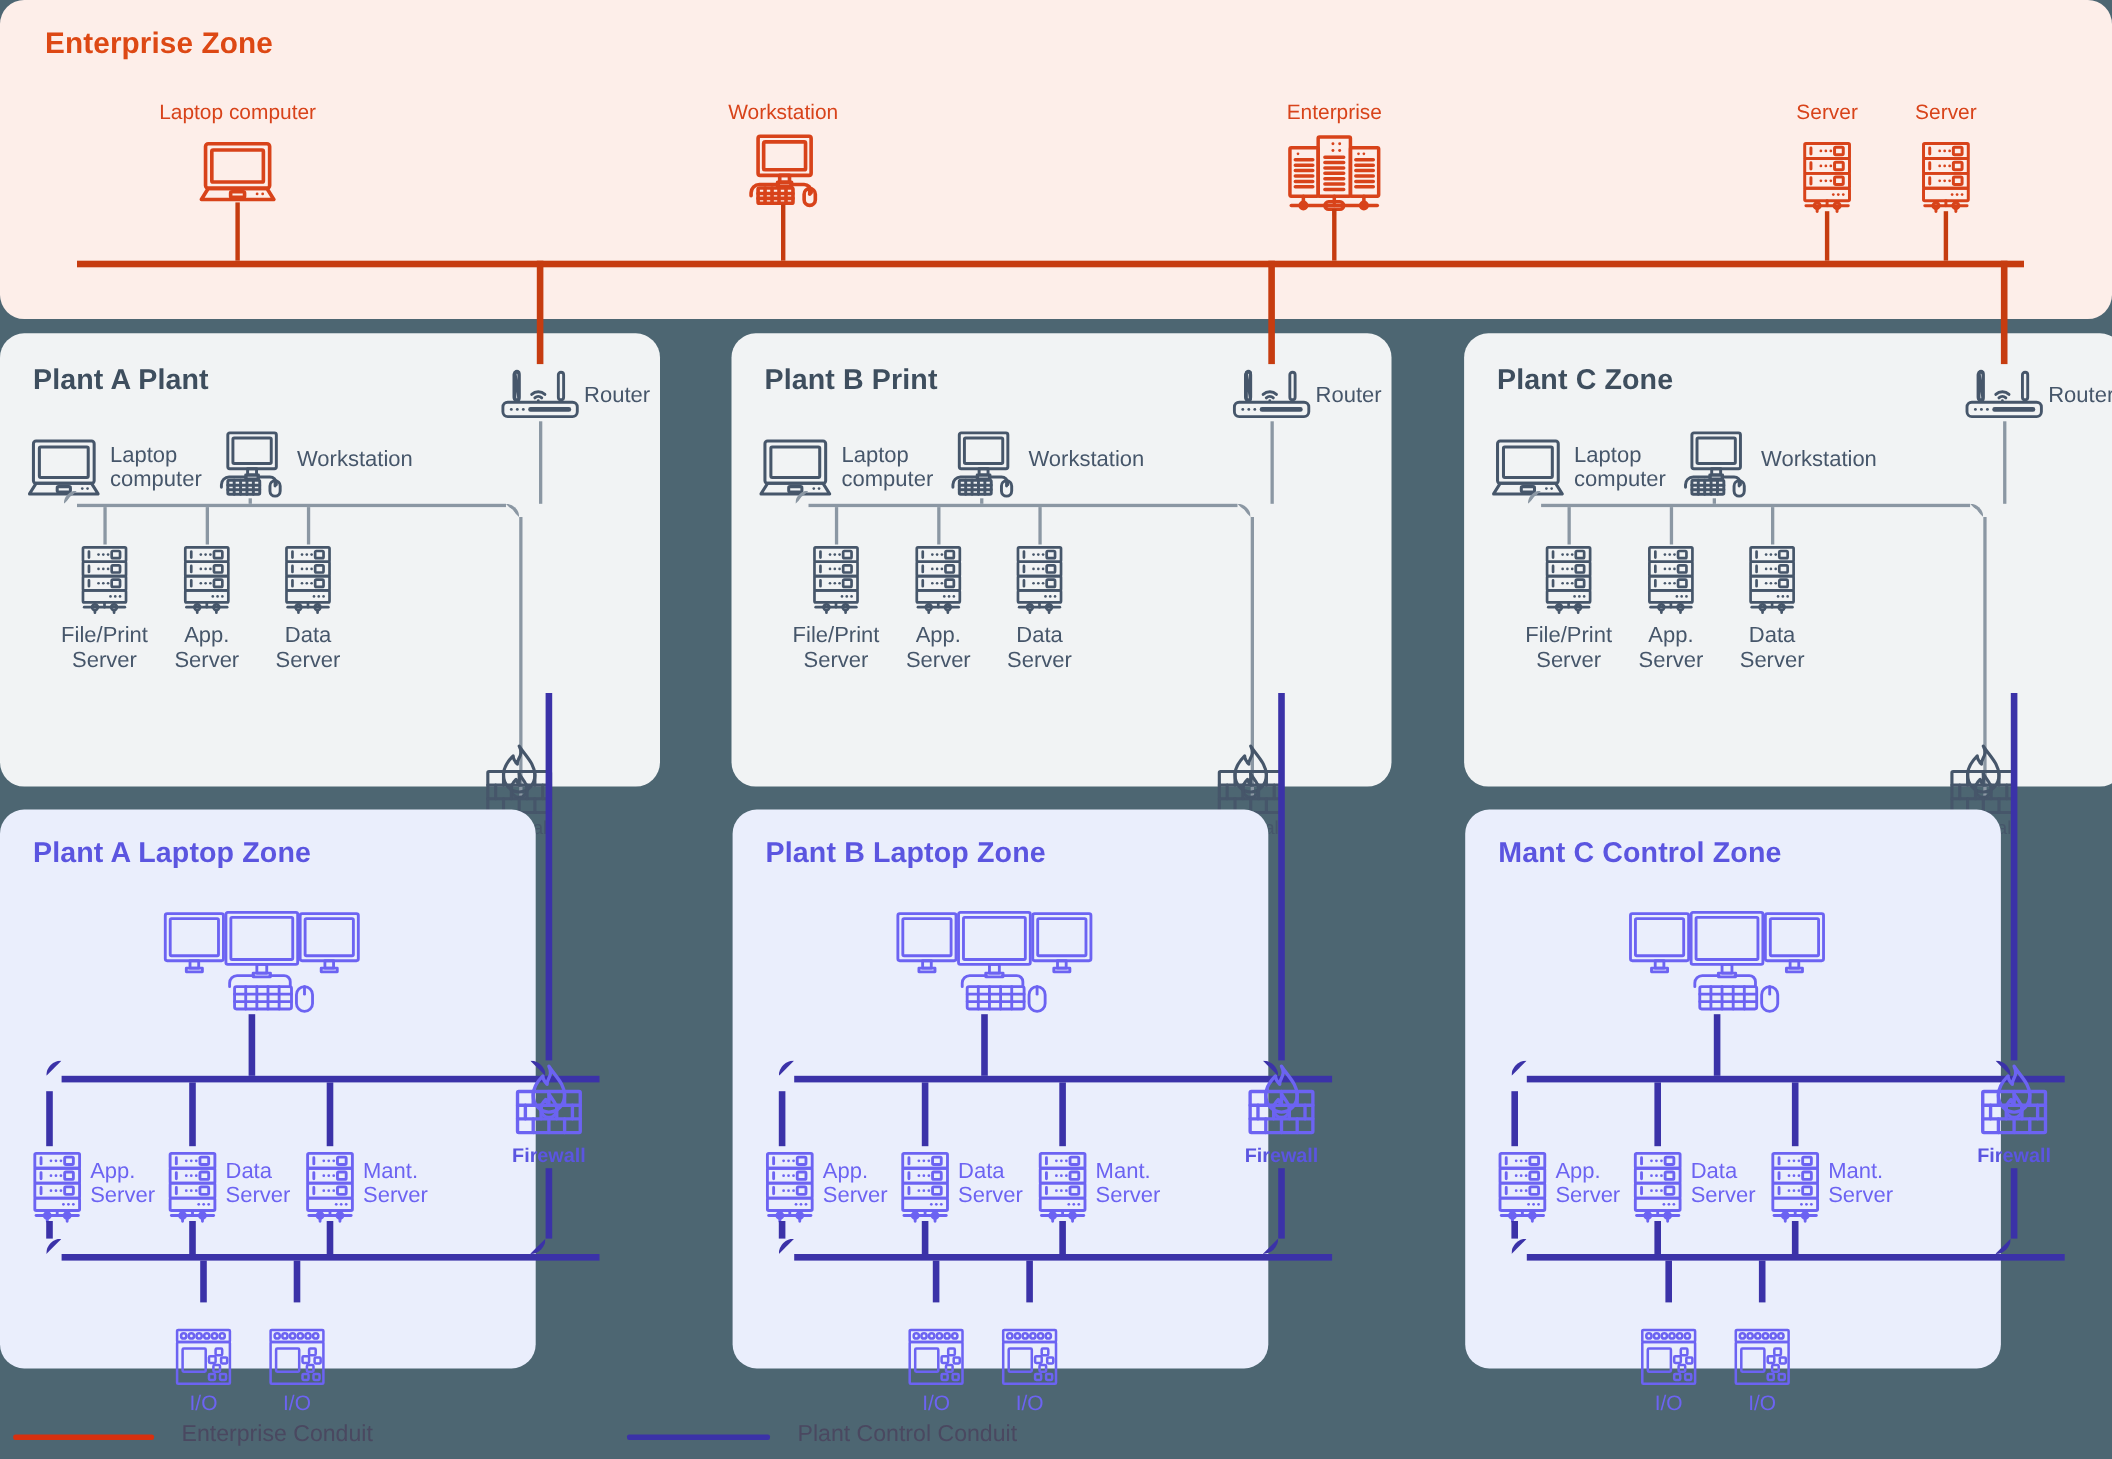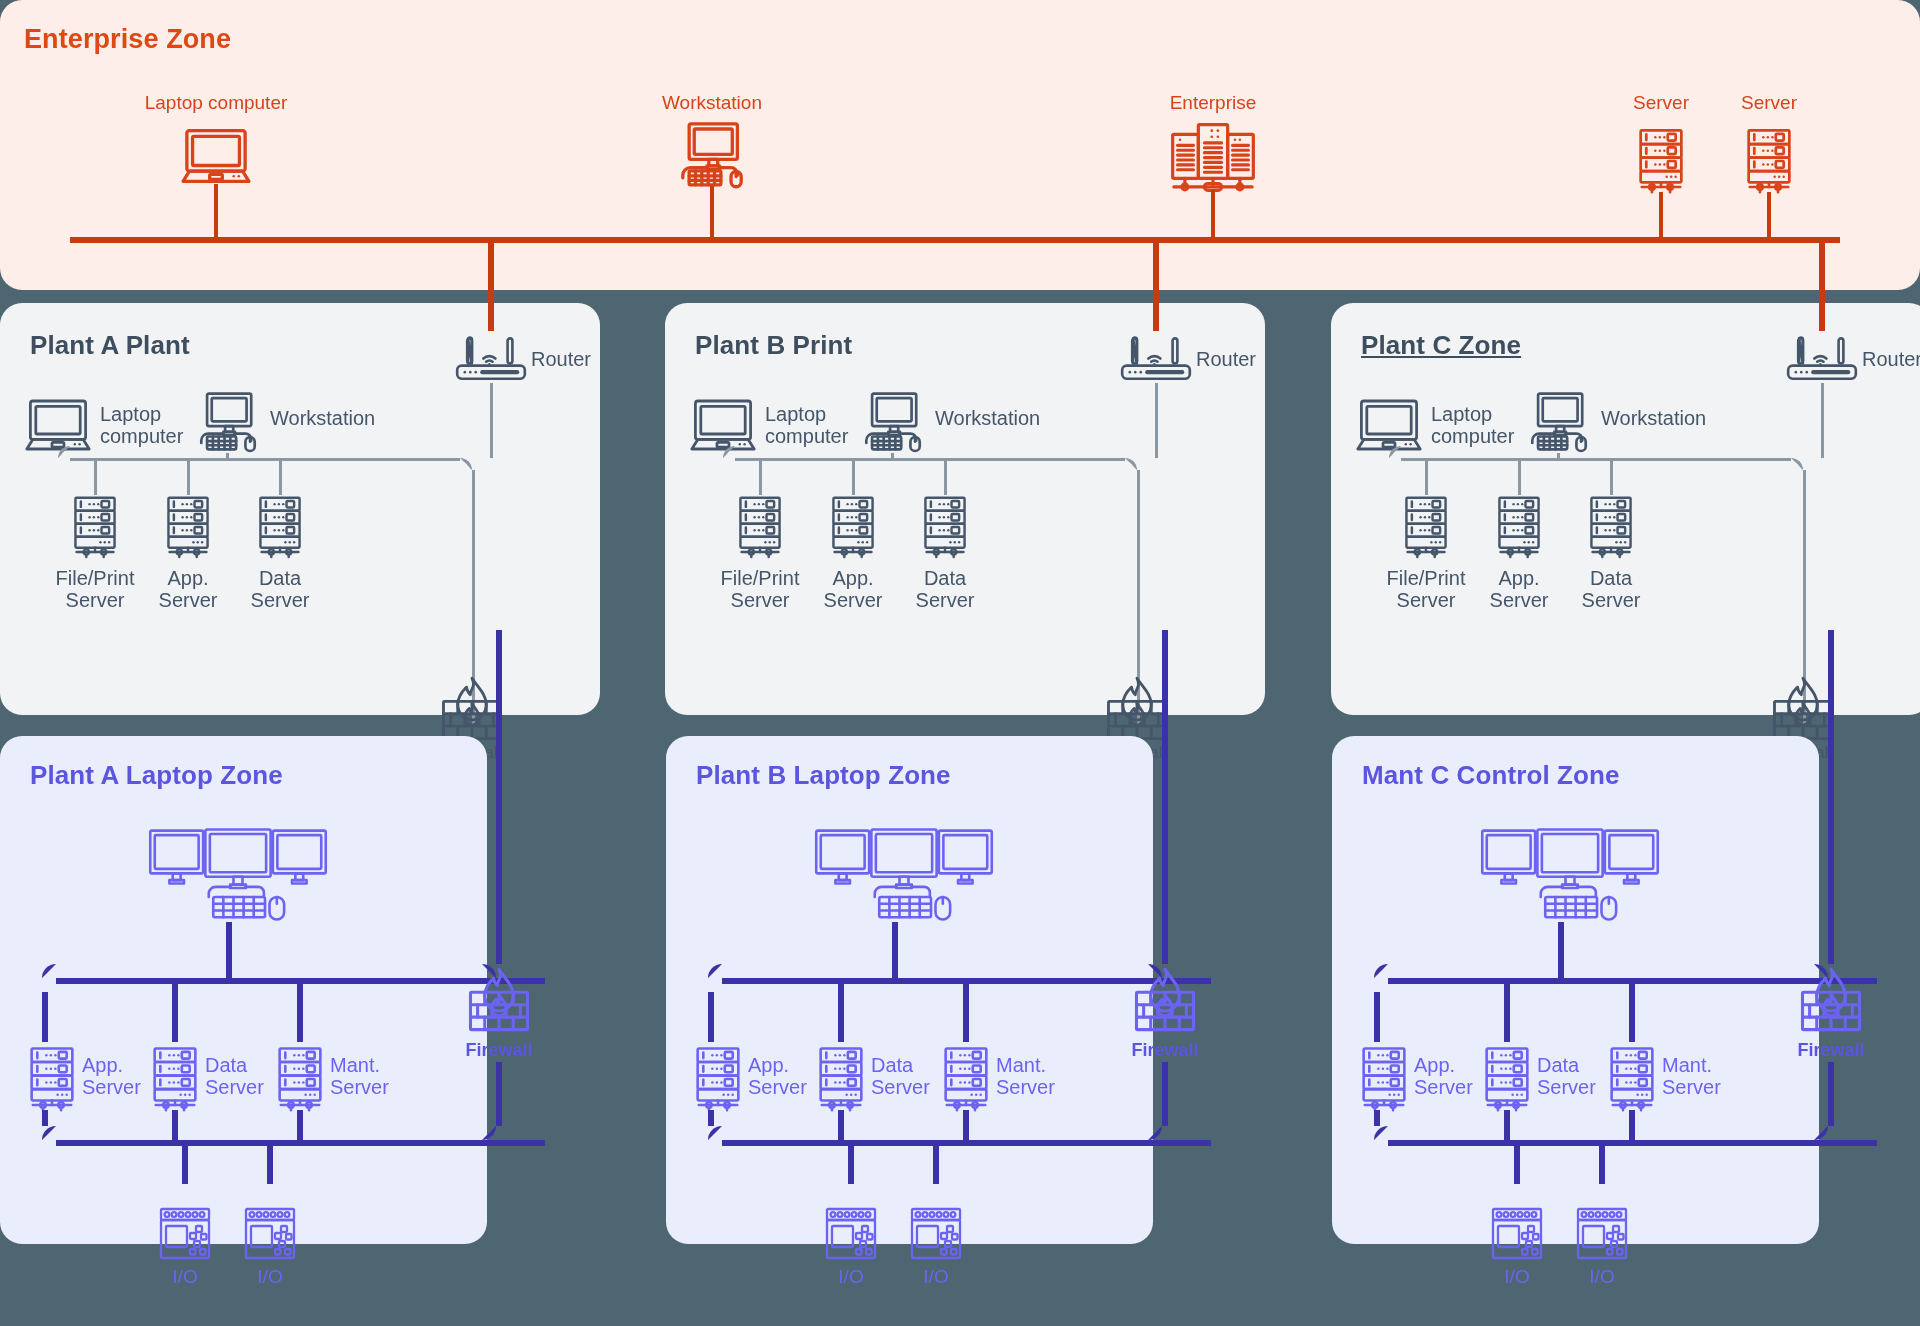--- a/index.html
+++ b/index.html
@@ -48,21 +48,21 @@
   .icon { position: absolute; }
   .icon svg { display: block; overflow: visible; }
   .lg-line { position: absolute; height: 5px; border-radius: 2px; top: 16px; }
   .lg-txt  { position: absolute; top: 4px; font-size: 21px; color: #4a4860; white-space: nowrap; }
 </style>
 </head>
 <body>
 
 <div id="stage">
     <div class="zone zone-ent" style="left: 0px; top: 0px; width: 1920px; height: 290px;"></div>
-    <div class="zone-title t-ent" style="left: 24px; top: 24px;">Enterprise Zone</div>
+    <div class="zone-title t-ent" style="left: 41px; top: 24px;">Enterprise Zone</div>
     <div class="ln red" style="left: 70px; top: 237px; width: 1770px; height: 6px;"></div>
     <div class="icon" style="left: 178px; top: 128px; width: 76px; height: 56px;">
       <svg width="76" height="56" viewBox="0 0 60 44" fill="none" stroke="#d8431a" stroke-width="2.6" stroke-linecap="round" stroke-linejoin="round">
         <rect x="7" y="2" width="46" height="32" rx="2"></rect>
         <rect x="11.5" y="6.5" width="37" height="23" rx="1"></rect>
         <path d="M4 42 L9 34 L51 34 L56 42 Z"></path>
         <rect x="25" y="36.5" width="10" height="4" rx="1"></rect>
         <circle cx="44" cy="38" r="1" fill="#d8431a" stroke="none"></circle>
         <circle cx="48" cy="38" r="1" fill="#d8431a" stroke="none"></circle>
       </svg>
@@ -488,21 +488,21 @@
         <path d="M31 26 c2 4 -1 5 -0.8 8 c-1 -1 -1.8 -2 -1.8 -3.5 c-2.5 2.5 -4 5 -4 8 c0 4 3 7 6.6 7 c3.6 0 6.6 -3 6.6 -7 c0 -4.5 -3.6 -7.5 -6.6 -12.5 Z"></path>
         <rect x="5" y="24" width="52" height="34" rx="1"></rect>
         <path d="M5 35.3 h52 M5 46.6 h52"></path>
         <path d="M18 24 v11.3 M31 24 v11.3 M44 24 v11.3"></path>
         <path d="M11.5 35.3 v11.3 M24.5 35.3 v11.3 M37.5 35.3 v11.3 M50.5 35.3 v11.3"></path>
         <path d="M18 46.6 v11.4 M31 46.6 v11.4 M44 46.6 v11.4"></path>
       </svg>
     </div>
     <div class="lbl lbl-fw" style="left: 1067px; top: 743px; width: 140px;">Firewall</div>
     <div class="zone zone-plant" style="left: 1331px; top: 303px; width: 600px; height: 412px;"></div>
-    <div class="zone-title t-plant" style="left: 1361px; top: 330px; text-decoration: underline;">Plant C Zone</div>
+    <div class="zone-title t-plant" style="left: 1361px; top: 330px;">Plant C Zone</div>
     <div class="icon" style="left: 1786px; top: 335px; width: 72px; height: 46px;">
       <svg width="72" height="46" viewBox="0 0 66 42" fill="none" stroke="#46566a" stroke-width="2.4" stroke-linecap="round" stroke-linejoin="round">
         <rect x="2" y="28" width="62" height="12" rx="4"></rect>
         <path d="M12 3 v23 M12 3 a2.5 2.5 0 0 1 3.4 0 v23 Z" fill="none"></path>
         <rect x="11.2" y="3" width="4.4" height="23" rx="2.2"></rect>
         <rect x="48.2" y="3" width="4.4" height="23" rx="2.2"></rect>
         <circle cx="9" cy="34" r="1.2" fill="#46566a" stroke="none"></circle>
         <circle cx="14" cy="34" r="1.2" fill="#46566a" stroke="none"></circle>
         <circle cx="19" cy="34" r="1.2" fill="#46566a" stroke="none"></circle>
         <path d="M25 34 h32" stroke-width="3.84"></path>
@@ -1209,13 +1209,19 @@
         <path d="M11.5 35.3 v11.3 M24.5 35.3 v11.3 M37.5 35.3 v11.3 M50.5 35.3 v11.3"></path>
         <path d="M18 46.6 v11.4 M31 46.6 v11.4 M44 46.6 v11.4"></path>
       </svg>
     </div>
     <div class="lbl lbl-fw-p" style="left: 1761px; top: 1040px; width: 140px;">Firewall</div>
     <div class="ln pur" style="left: 1828px; top: 630px; width: 6px; height: 334px;"></div>
     <div class="elbow" style="left: 1814px; top: 964px; width: 14px; height: 14px; border-color: rgb(59, 50, 168) rgb(59, 50, 168) transparent transparent; border-width: 6px; border-style: solid; border-top-right-radius: 14px;"></div>
     <div class="ln pur" style="left: 1828px; top: 984px; width: 6px;"></div>
     <div class="ln pur" style="left: 1828px; top: 1062px; width: 6px; height: 64px;"></div>
     <div class="elbow" style="left: 1814px; top: 1126px; width: 14px; height: 14px; border-color: transparent rgb(59, 50, 168) rgb(59, 50, 168) transparent; border-width: 6px; border-style: solid; border-bottom-right-radius: 14px;"></div>
+    <div style="position: absolute; left: 0px; top: 1288px; width: 1920px; height: 38px;">
+      <div class="lg-line" style="left: 12px; width: 128px; background: rgb(216, 48, 15);"></div>
+      <div class="lg-txt" style="left: 165px;">Enterprise Conduit</div>
+      <div class="lg-line" style="left: 570px; width: 130px; background: rgb(59, 50, 168);"></div>
+      <div class="lg-txt" style="left: 725px;">Plant Control Conduit</div>
+    </div>
   </div>
 
 </body></html>

